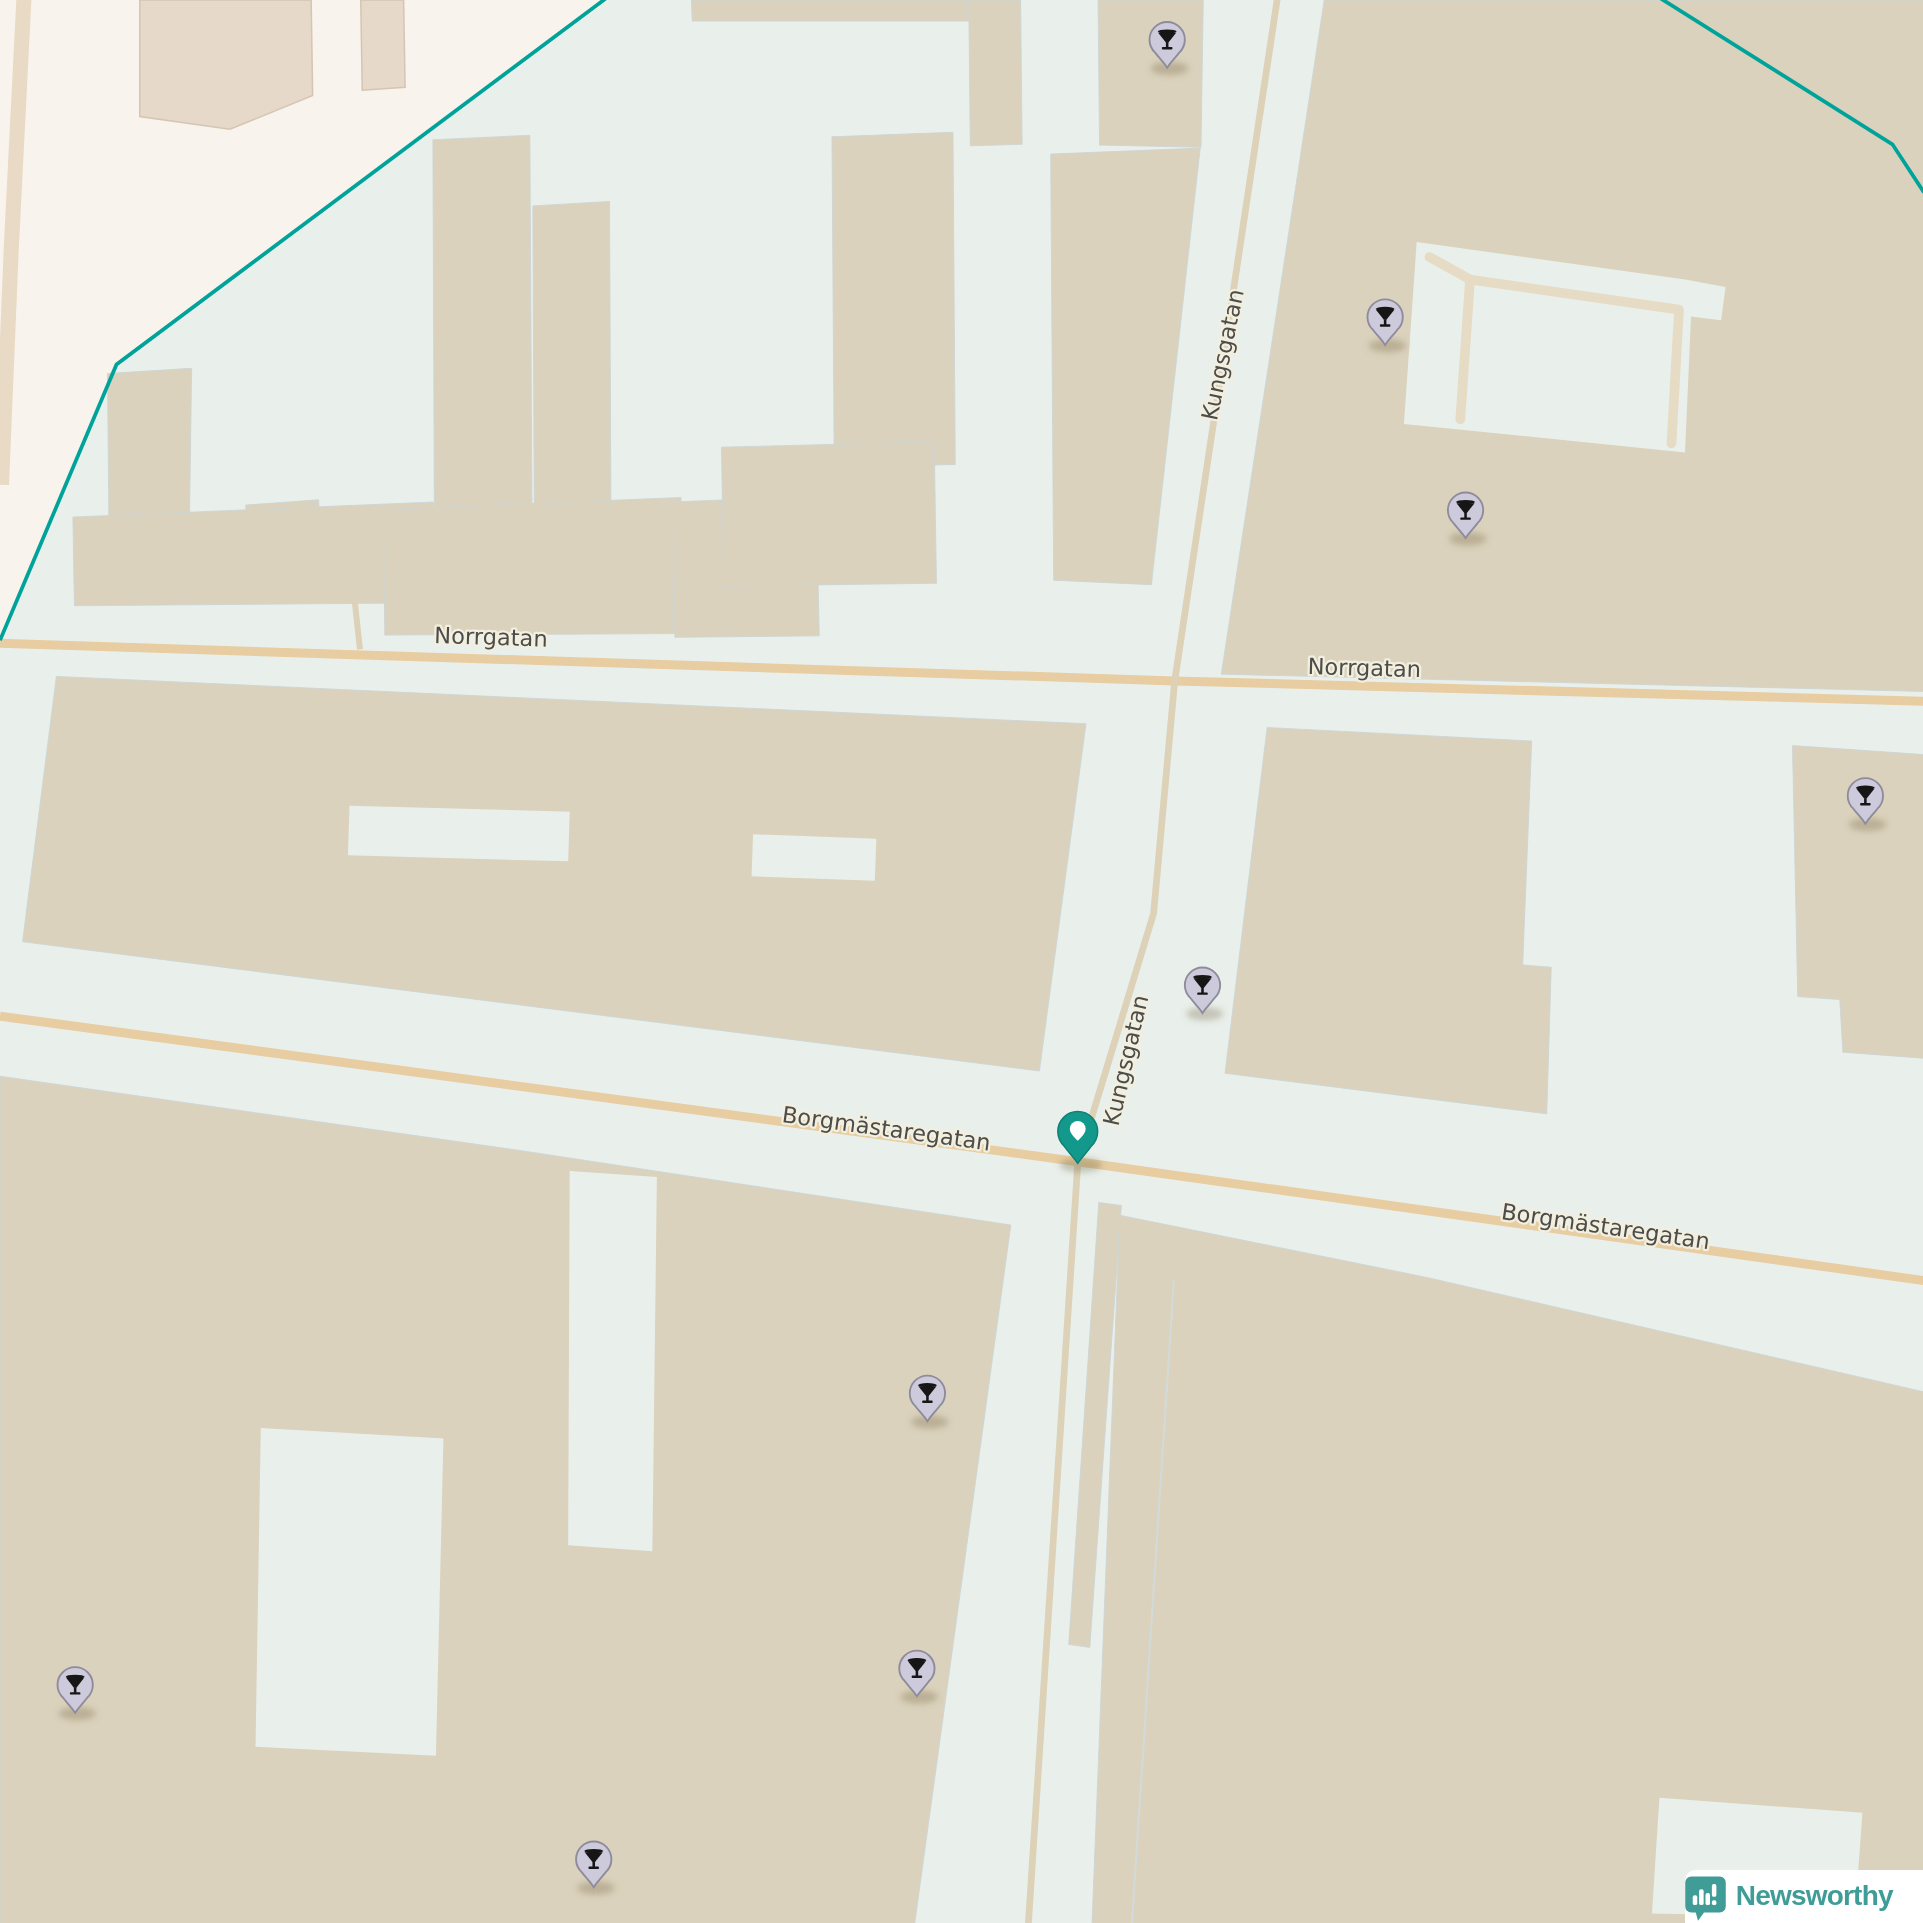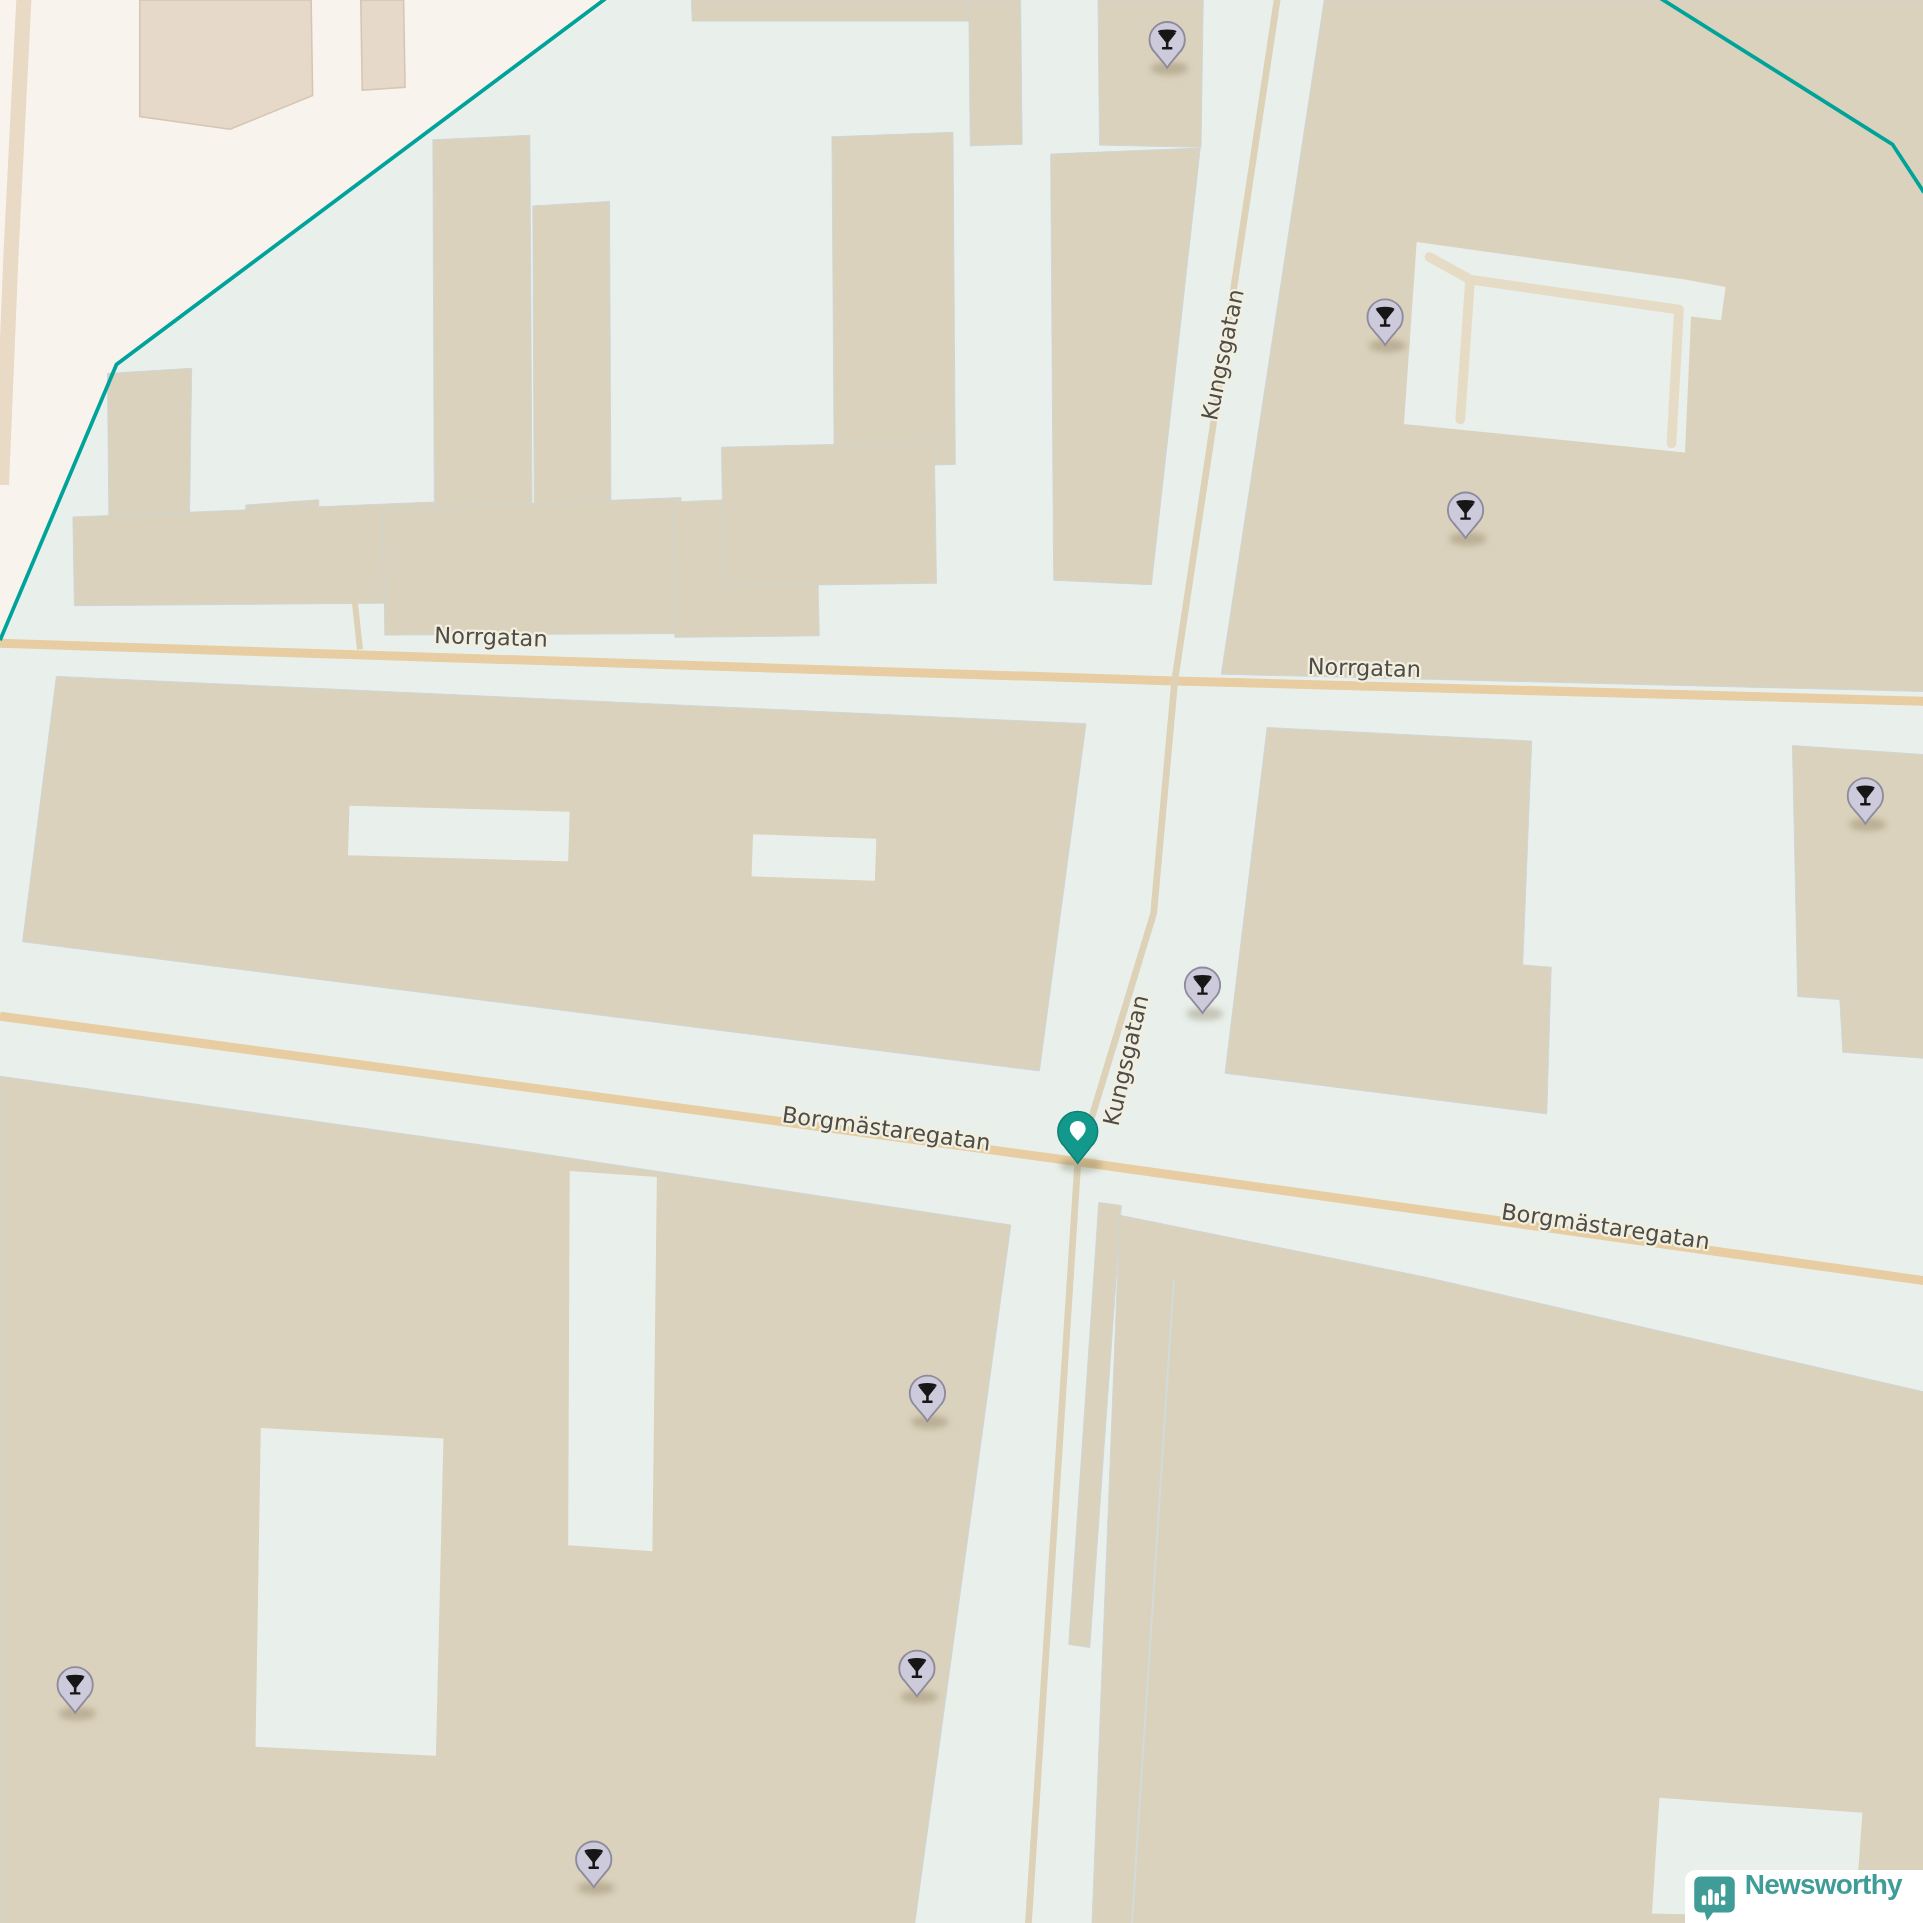--- a/index.html
+++ b/index.html
@@ -5,21 +5,21 @@
   html,body{margin:0;padding:0;background:#e9f0ec;}
   .viewport{position:relative;width:1924px;height:1924px;overflow:hidden;
             font-family:"DejaVu Sans","Liberation Sans",sans-serif;}
   svg.map{position:absolute;inset:0;display:block;}
   .street-label{font-family:"DejaVu Sans","Liberation Sans",sans-serif;
                 font-size:30px;fill:#4c4c4a;
                 paint-order:stroke;stroke:#f3efdf;stroke-width:6px;stroke-linejoin:round;
                 text-anchor:middle;}
   .logo-card{position:absolute;right:0;bottom:0;width:239px;height:54px;
              background:#ffffff;border-top-left-radius:10.5px;
-             display:flex;align-items:flex-start;gap:9.8px;padding-left:9px;
+             display:flex;align-items:center;gap:9.8px;
              box-sizing:border-box;text-decoration:none;cursor:pointer;}
   .logo-icon{width:41px;height:48px;display:inline-block;margin-top:4.5px;}
   .logo-text{font-family:"Liberation Sans","DejaVu Sans",sans-serif;
              font-weight:bold;font-size:28px;color:#3f9c97;letter-spacing:-0.8px;
              transform:translateY(-1.5px);}
 </style>
 </head>
 <body>
 
 <div class="viewport">

